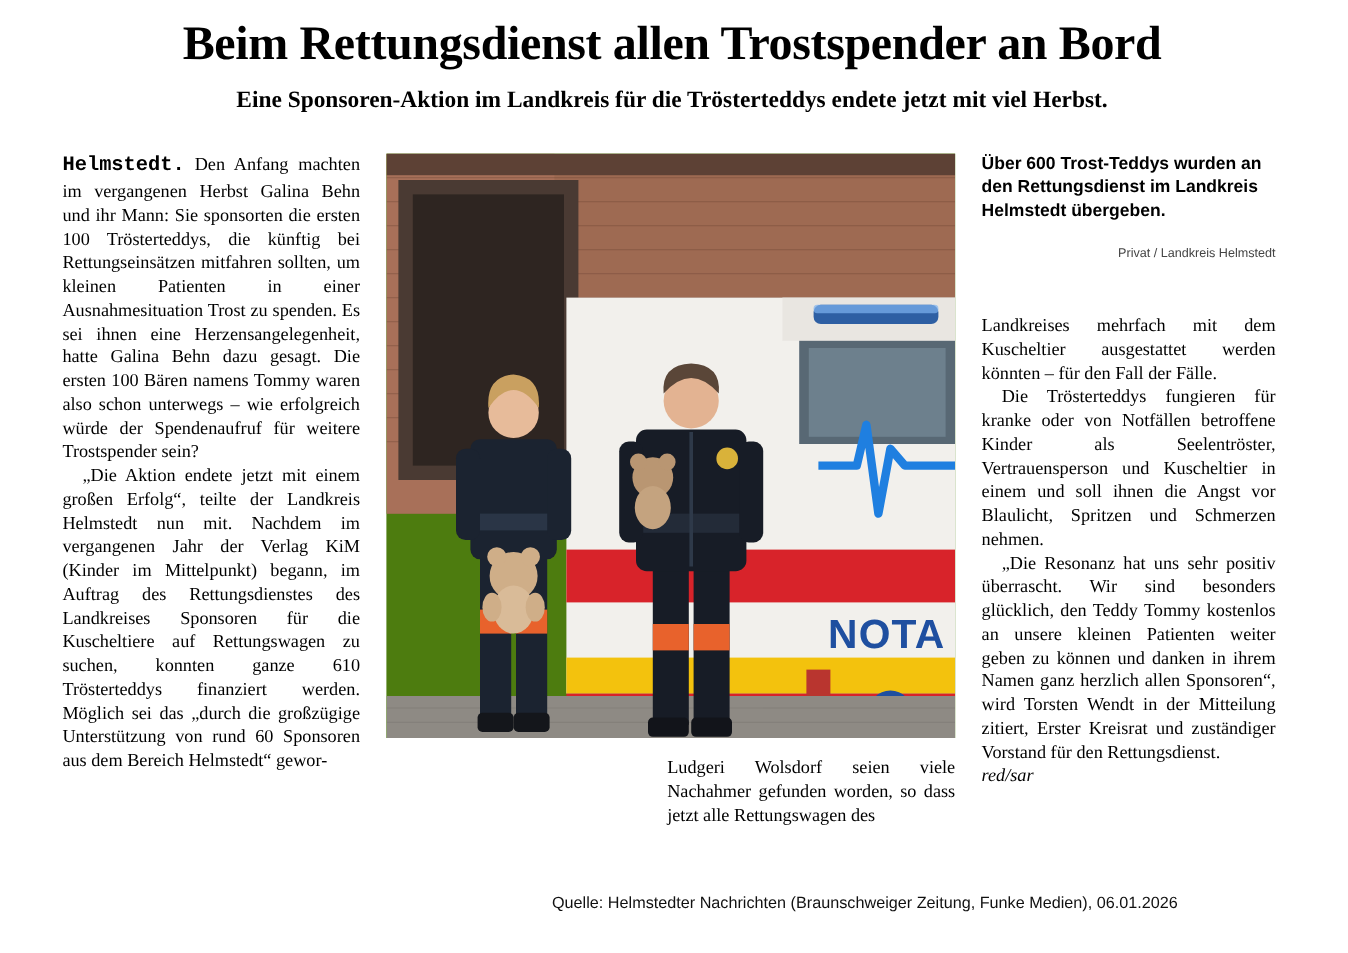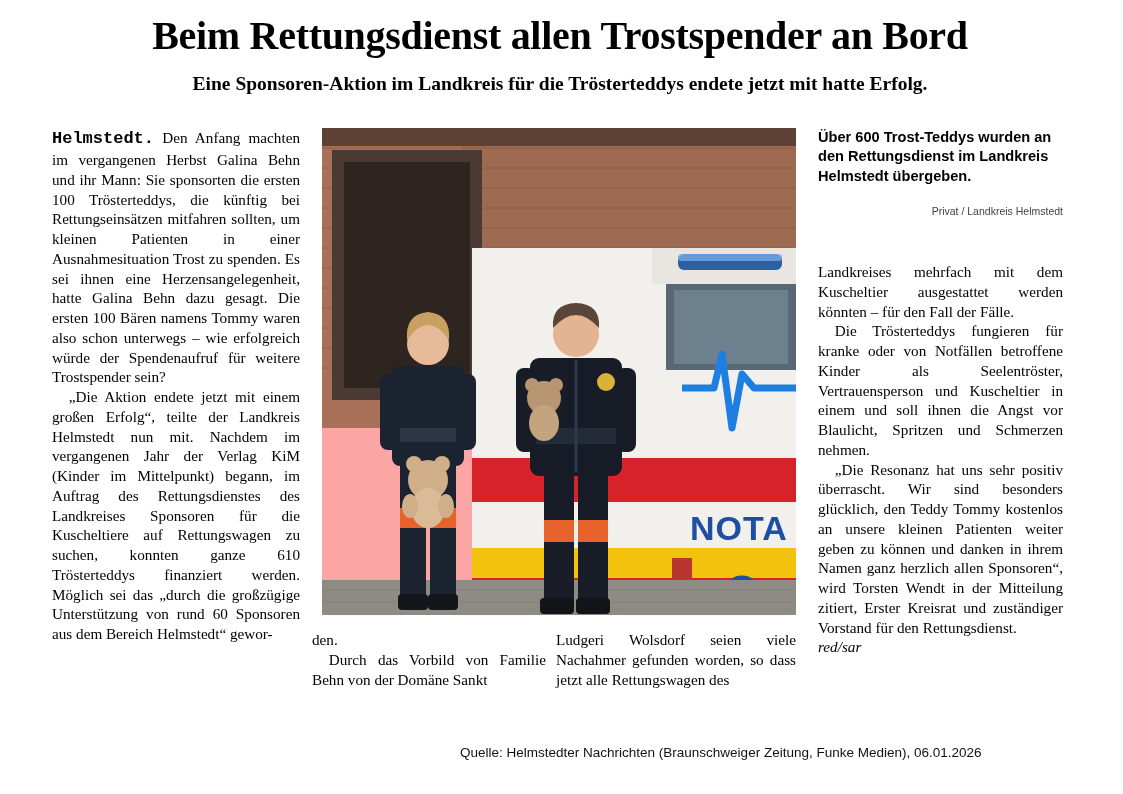--- a/index.html
+++ b/index.html
@@ -92,21 +92,21 @@
   }
 
   
   .photo {
     position: absolute;
     left: 322px;
     top: 128px;
     width: 474px;
     height: 487px;
     overflow: hidden;
-    background: #fca5a5;
+    background: #4d7c0f;
   }
   .photo svg { display: block; }
 
   
   .caption {
     position: absolute;
     left: 818px;
     top: 128px;
     width: 245px;
     font-family: "Liberation Sans", sans-serif;
@@ -144,21 +144,21 @@
     font-size: 13.5px;
     color: #111;
   }
 </style>
 </head>
 <body>
 
 <div class="page">
 
   <div class="headline">Beim Rettungsdienst allen Trostspender an Bord</div>
-  <div class="subhead">Eine Sponsoren-Aktion im Landkreis für die Trösterteddys endete jetzt mit hatte Erfolg.</div>
+  <div class="subhead">Eine Sponsoren-Aktion im Landkreis für die Trösterteddys endete jetzt mit viel Herbst.</div>
 
   <div class="col" id="col-left">
     <p class="first"><span class="lead">Helmstedt.</span>
       <span>Den Anfang machten im vergangenen Herbst Galina Behn und ihr Mann: Sie sponsorten die ersten 100 Trösterteddys, die künftig bei Rettungseinsätzen mitfahren sollten, um kleinen Patienten in einer Ausnahmesituation Trost zu spenden. Es sei ihnen eine Herzensangelegenheit, hatte Galina Behn dazu gesagt. Die ersten 100 Bären namens Tommy waren also schon unterwegs – wie erfolgreich würde der Spendenaufruf für weitere Trostspender sein?</span></p>
     <p>„Die Aktion endete jetzt mit einem großen Erfolg“, teilte der Landkreis Helmstedt nun mit. Nachdem im vergangenen Jahr der Verlag KiM (Kinder im Mittelpunkt) begann, im Auftrag des Rettungsdienstes des Landkreises Sponsoren für die Kuscheltiere auf Rettungswagen zu suchen, konnten ganze 610 Trösterteddys finanziert werden. Möglich sei das „durch die großzügige Unterstützung von rund 60 Sponsoren aus dem Bereich Helmstedt“ gewor-</p>
   </div>
 
   <div class="photo">
     <svg width="474" height="487" viewBox="0 0 474 487" xmlns="http://www.w3.org/2000/svg">
       <defs>
@@ -270,24 +270,20 @@
             <circle cx="222" cy="270" r="17" fill="#b99672"></circle>
             <circle cx="210" cy="257" r="7" fill="#b99672"></circle>
             <circle cx="234" cy="257" r="7" fill="#b99672"></circle>
             <ellipse cx="222" cy="295" rx="15" ry="18" fill="#c4a37f"></ellipse>
           </g>
         </g>
       </g>
     </svg>
   </div>
 
-  <div class="col" id="col-bottom-a">
-    <p class="first">den.</p>
-    <p>Durch das Vorbild von Familie Behn von der Domäne Sankt</p>
-  </div>
 
   <div class="col" id="col-bottom-b">
     <p class="first">Ludgeri Wolsdorf seien viele Nachahmer gefunden worden, so dass jetzt alle Rettungswagen des</p>
   </div>
 
   <div class="caption">Über 600 Trost-Teddys wurden an den Rettungsdienst im Landkreis Helmstedt übergeben.</div>
   <div class="credit">Privat / Landkreis Helmstedt</div>
 
   <div class="col" id="col-right">
     <p class="first">Landkreises mehrfach mit dem Kuscheltier ausgestattet werden könnten – für den Fall der Fälle.</p>

